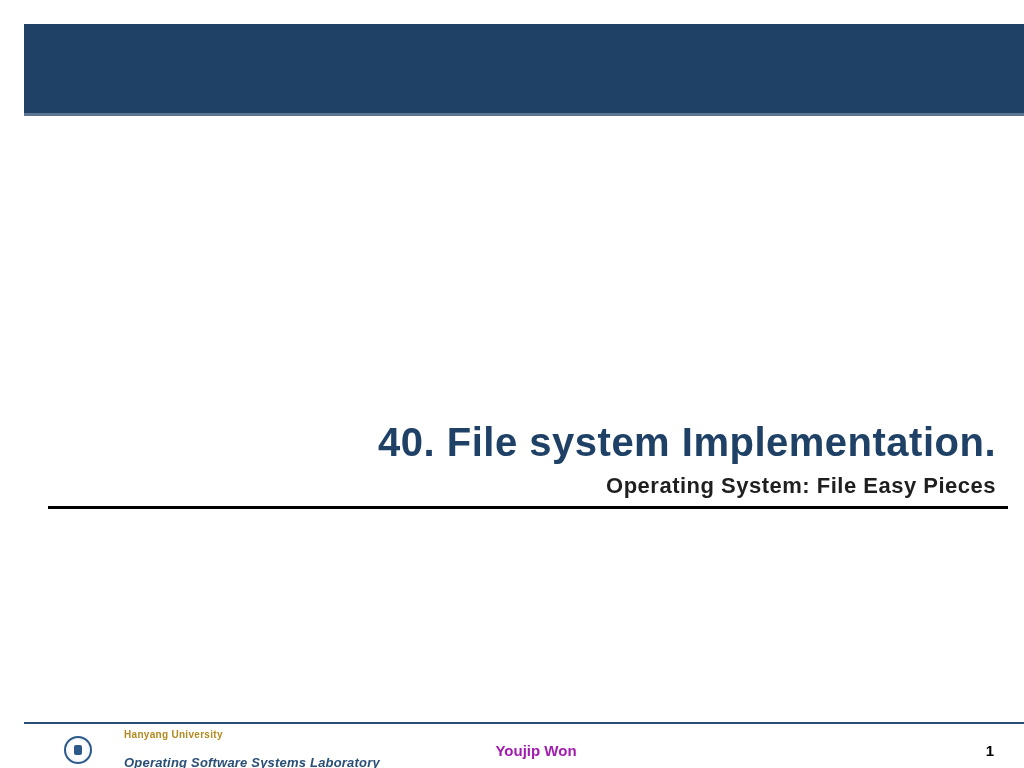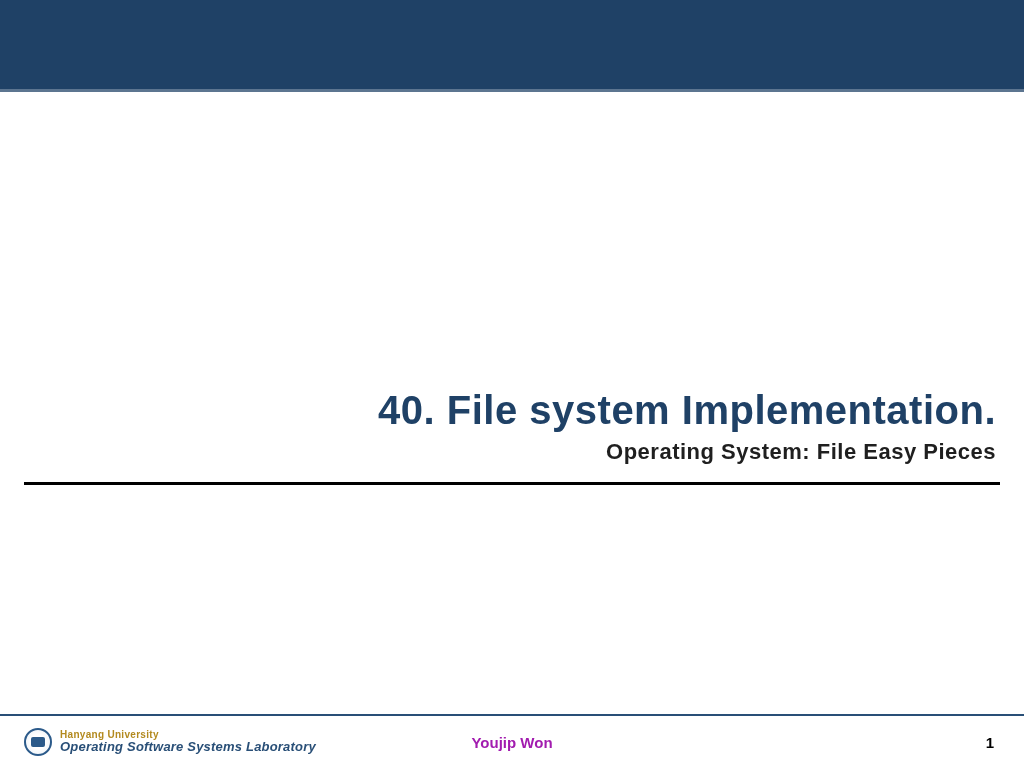--- a/index.html
+++ b/index.html
@@ -1,16 +1,16 @@
 <!DOCTYPE html>
 <html><head>
   <meta charset="utf-8">
   <style>
     * {
-      margin: 0;
+      margin: 8px;
       padding: 0;
       box-sizing: border-box;
     }
     body {
       width: 1024px;
       height: 768px;
       font-family: "Malgun Gothic", "Segoe UI", Arial, sans-serif;
       background: #ffffff;
       position: relative;
       overflow: hidden;

